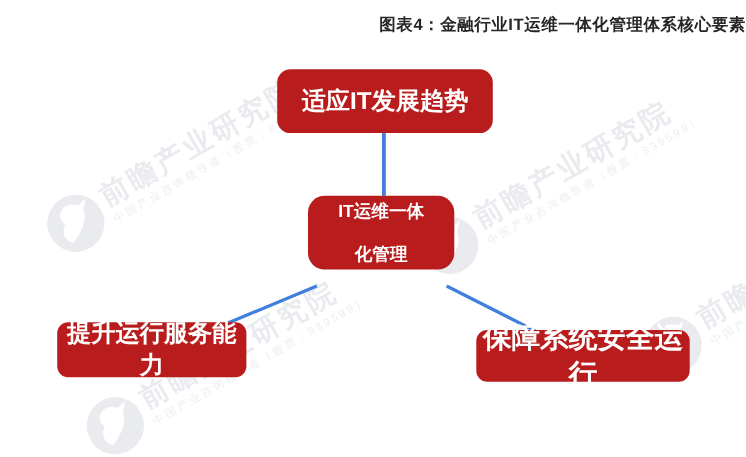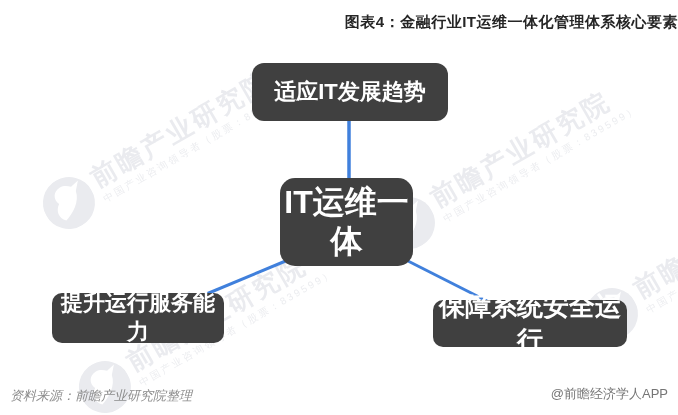--- a/index.html
+++ b/index.html
@@ -67,33 +67,33 @@
   .connectors {
     position: absolute;
     left: 0; top: 0;
     width: 678px;
     height: 415px;
     z-index: 1;
   }
   
   .node {
     position: absolute;
-    background: #404040;
+    background: #b91c1c;
     color: #ffffff;
     font-weight: bold;
     display: flex;
     align-items: center;
     justify-content: center;
     text-align: center;
     border-radius: 12px;
     z-index: 2;
     line-height: 1.3;
   }
   .node-top    { left: 252px; top: 63px;  width: 196px; height: 58px; font-size: 22px; }
-  .node-center { left: 280px; top: 178px; width: 133px; height: 88px; font-size: 32px;
+  .node-center { left: 280px; top: 178px; width: 133px; height: 67px; font-size: 16px;
                  border-radius: 15px; flex-direction: column; line-height: 39px; }
   .node-bl     { left: 52px;  top: 293px; width: 172px; height: 50px; font-size: 22px; border-radius: 10px; }
   .node-br     { left: 433px; top: 300px; width: 194px; height: 47px; font-size: 26px; border-radius: 10px; }
   
   .source-note {
     position: absolute;
     left: 10px;
     top: 387px;
     font-size: 13px;
     font-style: italic;
@@ -173,26 +173,25 @@
     <line x1="288" y1="260" x2="204" y2="295" stroke="#4080dc" stroke-width="3"></line>
     <line x1="406" y1="260" x2="487" y2="301" stroke="#4080dc" stroke-width="3"></line>
   </svg>
 
   <div class="node node-top">
     <span>适应IT发展趋势</span>
   </div>
 
   <div class="node node-center">
     <span>IT运维一体</span>
+    <span>化管理</span>
   </div>
 
   <div class="node node-bl">
     <span>提升运行服务能力</span>
   </div>
 
   <div class="node node-br">
     <span>保障系统安全运行</span>
   </div>
 
-  <div class="source-note">资料来源：前瞻产业研究院整理</div>
-  <div class="credit-note">@前瞻经济学人APP</div>
 
 </div>
 
 </body></html>

